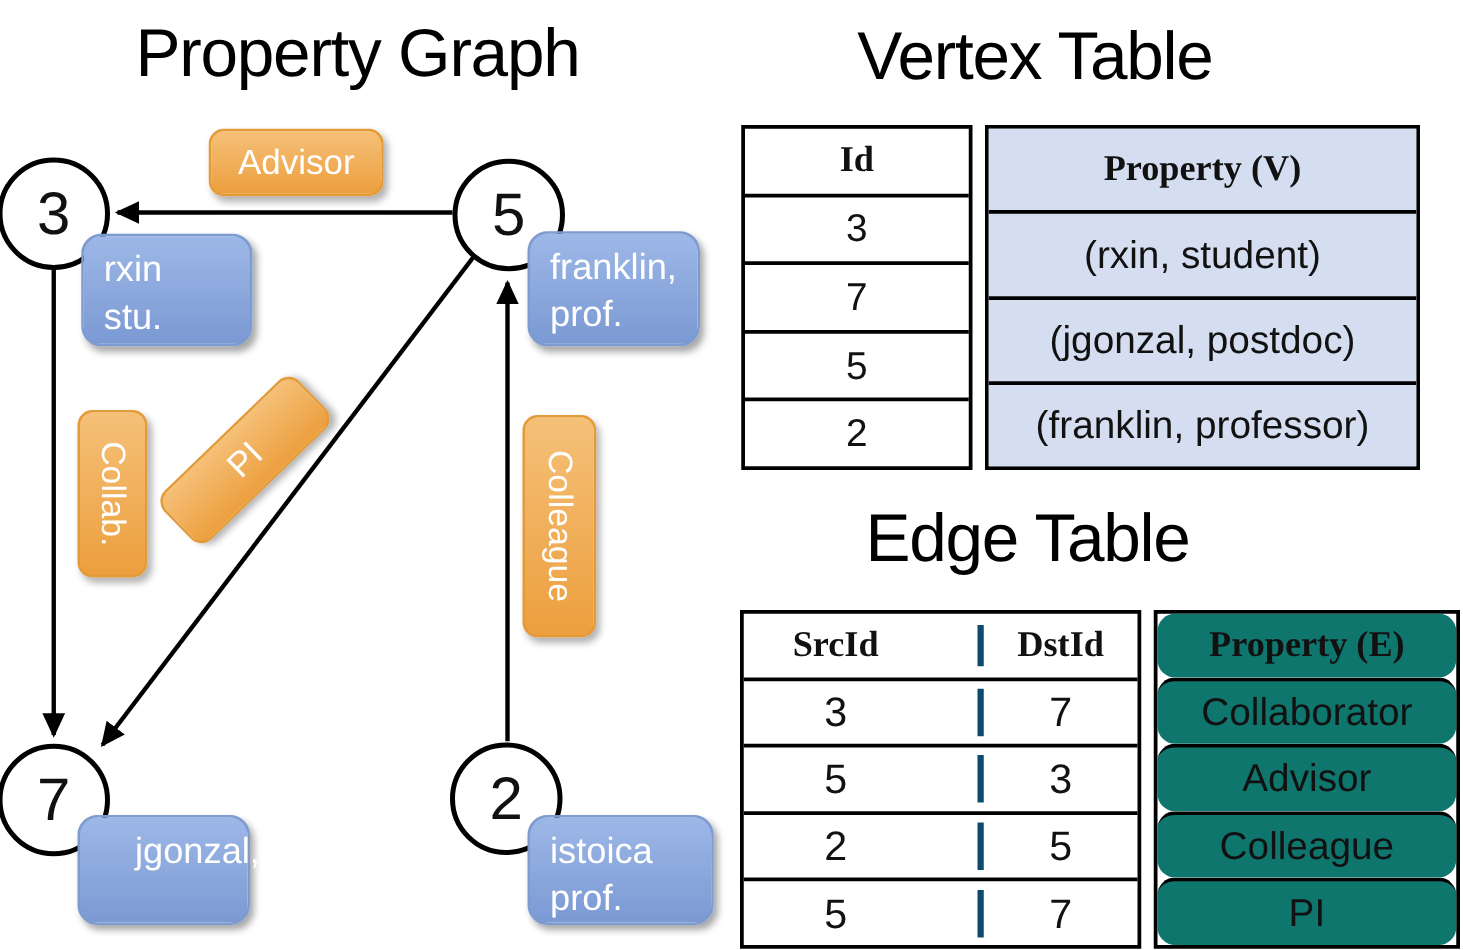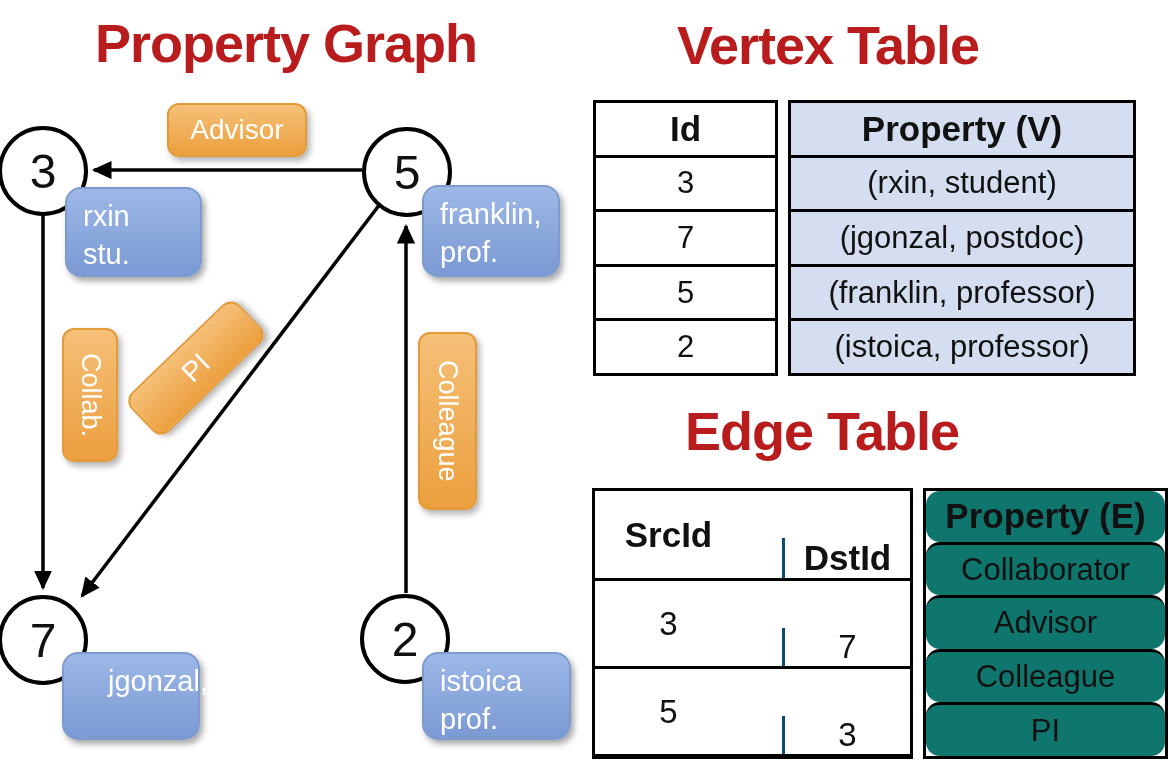--- a/index.html
+++ b/index.html
@@ -2,22 +2,22 @@
 <html><head>
 <meta charset="utf-8">
 <style>
   html,body { margin:0; padding:0; background:#fff; }
   .canvas {
     position:relative; width:1170px; height:760px; background:#ffffff;
     font-family:"Liberation Sans", sans-serif; overflow:hidden; color:#111;
   }
   .title {
     position:absolute; transform:translateX(-50%);
-    font-size:54px; font-weight:700; letter-spacing:-1px;
-    color:#b91c1c; white-space:nowrap;
+    font-size:54px; font-weight:400; letter-spacing:-1px;
+    color:#000000; white-space:nowrap;
   }
   .title-pg { left:286px; top:12px; }
   .title-vt { left:828px; top:14px; }
   .title-et { left:822px; top:400px; }
 
   
   .node {
     position:absolute; box-sizing:border-box; width:90px; height:90px;
     border:4px solid #000; border-radius:50%; background:#fff;
     display:flex; align-items:center; justify-content:center;
@@ -62,31 +62,31 @@
   
   .tblbox {
     position:absolute; box-sizing:border-box; border:3px solid #000;
     display:flex; flex-direction:column; background:#fff; z-index:2;
   }
   .tblbox .cell {
     flex:1; display:flex; align-items:center; justify-content:center;
     border-top:3px solid #000; font-size:31px; font-weight:300;
   }
   .tblbox .cell:first-child { border-top:none; }
-  .tblbox .hdr { font-weight:bold; font-size:35px; }
+  .tblbox .hdr { font-weight:bold; font-size:29px;font-family:Liberation Serif, serif; }
   .vtx-id   { left:593px; top:100px; width:185px; height:276px; }
   .vtx-prop { left:788px; top:100px; width:348px; height:276px; }
   .vtx-prop .cell { background:#d4def0; }
   .edg-ids  { left:592px; top:488px; width:321px; height:271px; }
   .edg-prop { left:923px; top:488px; width:245px; height:271px; }
   .edg-prop .cell { background:#0f766e;border-radius:14px; }
   .edg-ids .cell { padding:0; }
   .edg-ids .pair { display:flex;gap:40px; }
   .edg-ids .sub { flex:none; width:147px; display:flex; align-items:center; justify-content:center; }
-  .edg-ids .sub2 { flex:1; border-left:3px solid #0c4a6e; display:flex; align-items:center; justify-content:center;margin-top:47px; }
+  .edg-ids .sub2 { flex:1; border-left:5px solid #0c4a6e; display:flex; align-items:center; justify-content:center; }
   .num { font-size:33px; }
 </style>
 </head>
 <body>
 
 <div class="canvas">
 
   <div class="title title-pg">Property Graph</div>
   <div class="title title-vt">Vertex Table</div>
   <div class="title title-et">Edge Table</div>
@@ -143,21 +143,20 @@
     <div class="cell num">7</div>
     <div class="cell num">5</div>
     <div class="cell num">2</div>
   </div>
 
   <div class="tblbox vtx-prop">
     <div class="cell hdr">Property (V)</div>
     <div class="cell">(rxin, student)</div>
     <div class="cell">(jgonzal, postdoc)</div>
     <div class="cell">(franklin, professor)</div>
-    <div class="cell">(istoica, professor)</div>
   </div>
 
   <div class="tblbox edg-ids">
     <div class="cell pair">
       <div class="sub hdr">SrcId</div>
       <div class="sub2 hdr">DstId</div>
     </div>
     <div class="cell pair">
       <div class="sub num">3</div>
       <div class="sub2 num">7</div>

